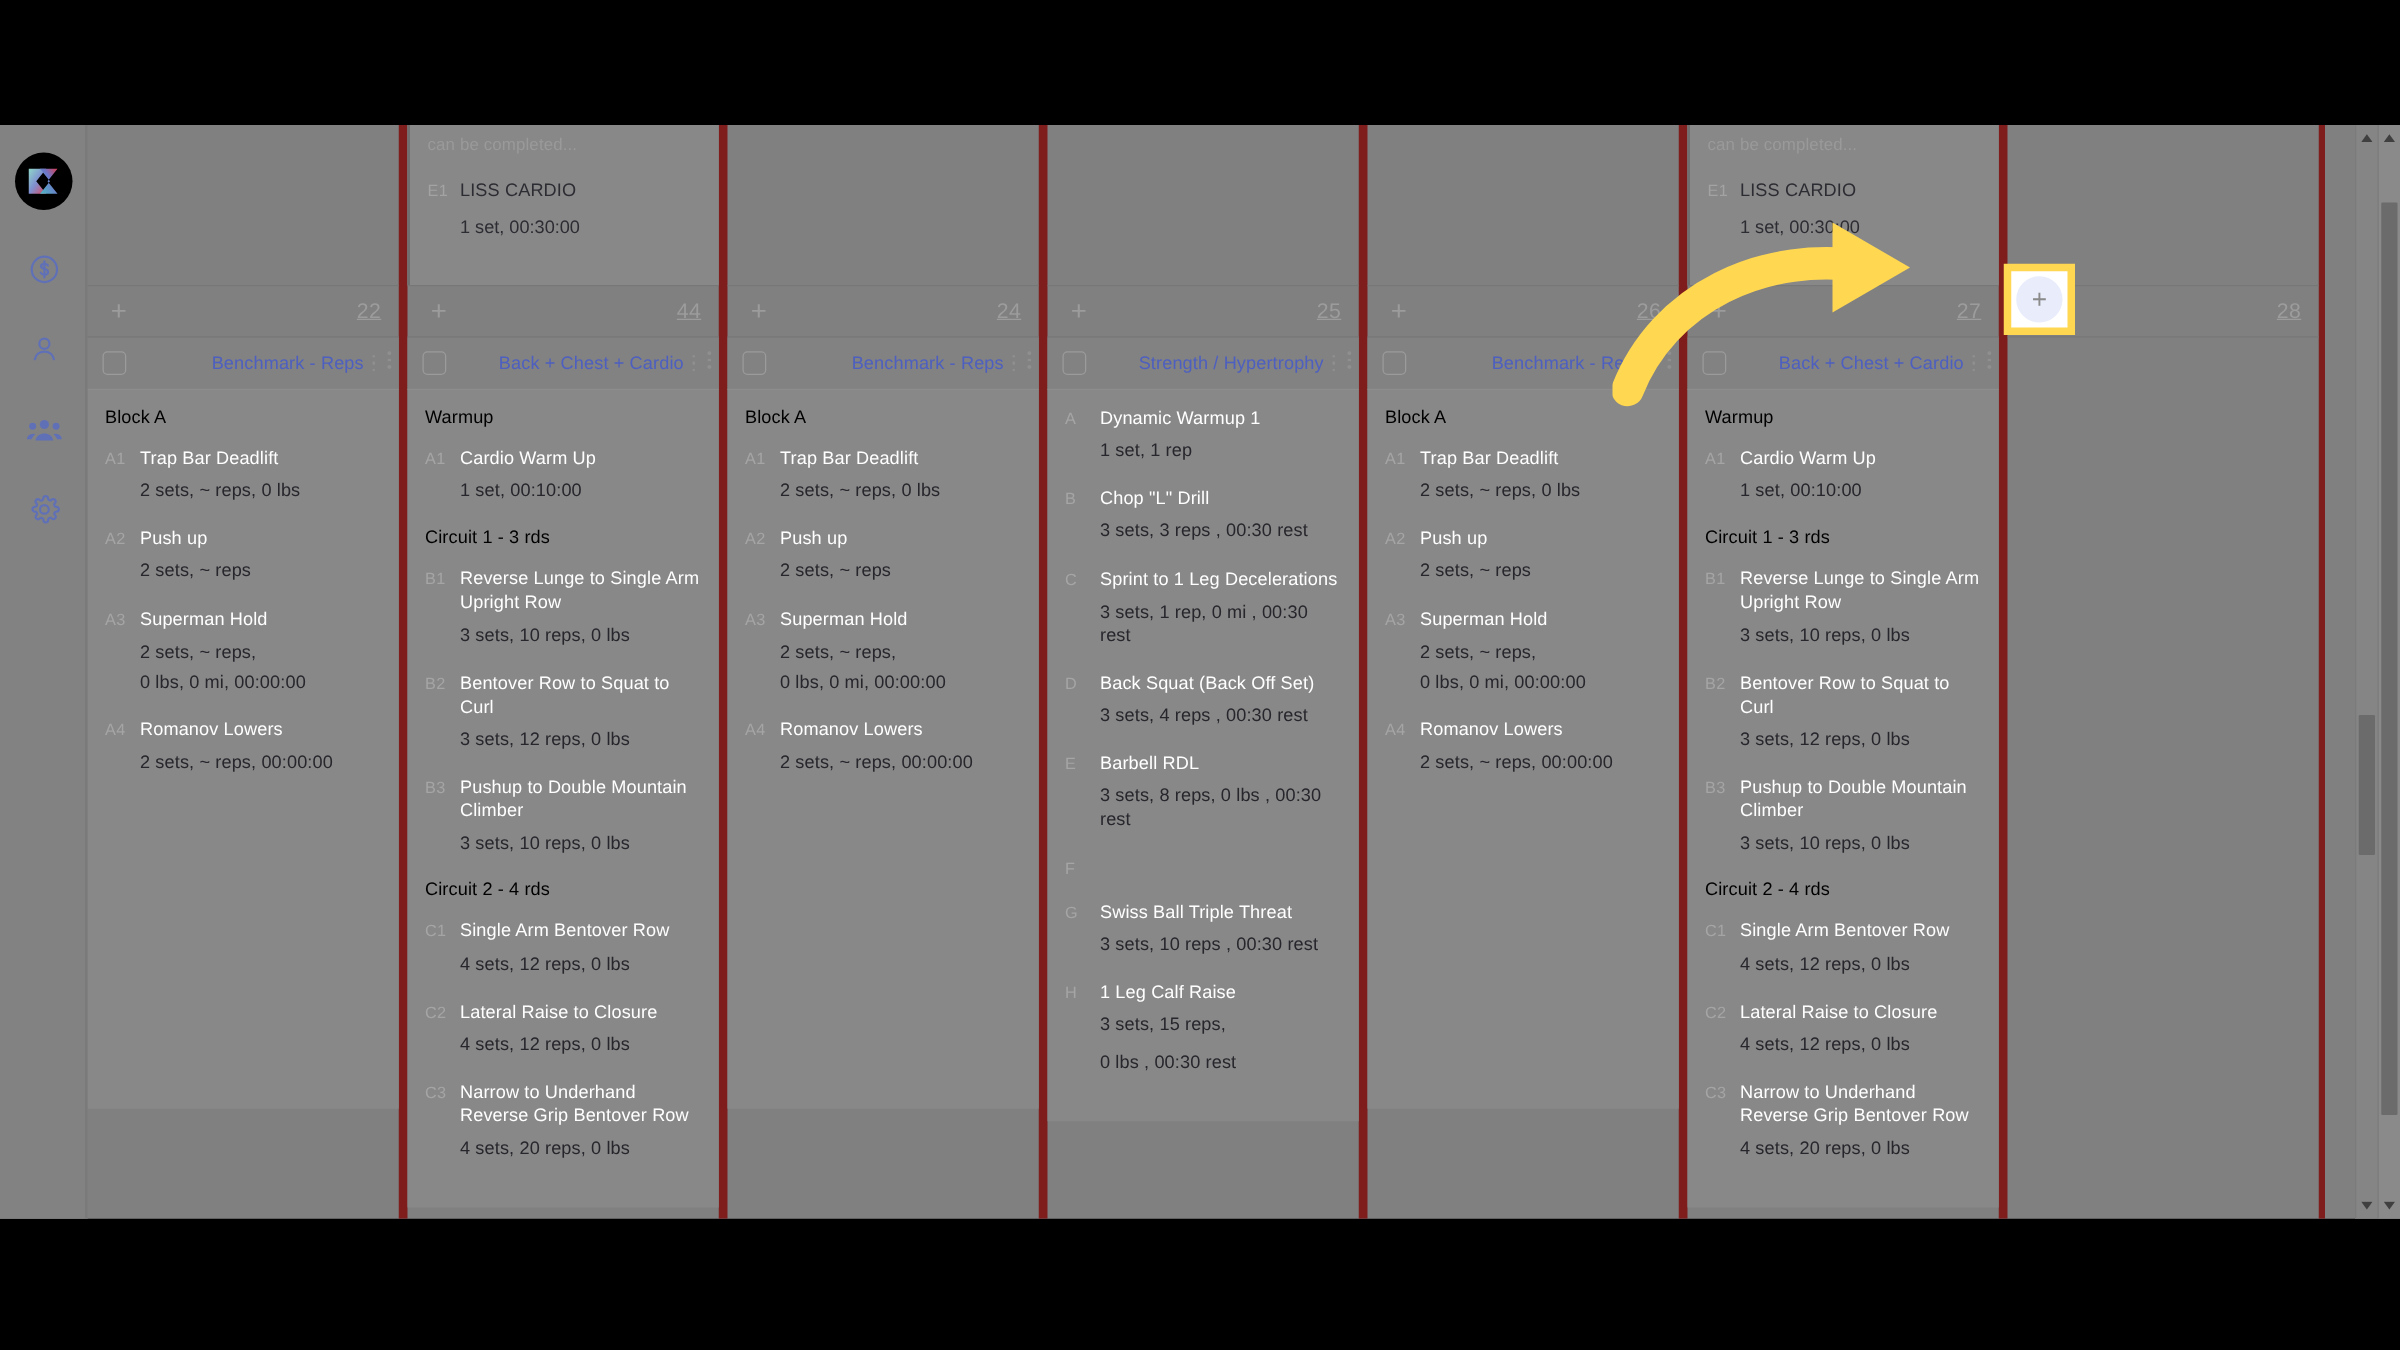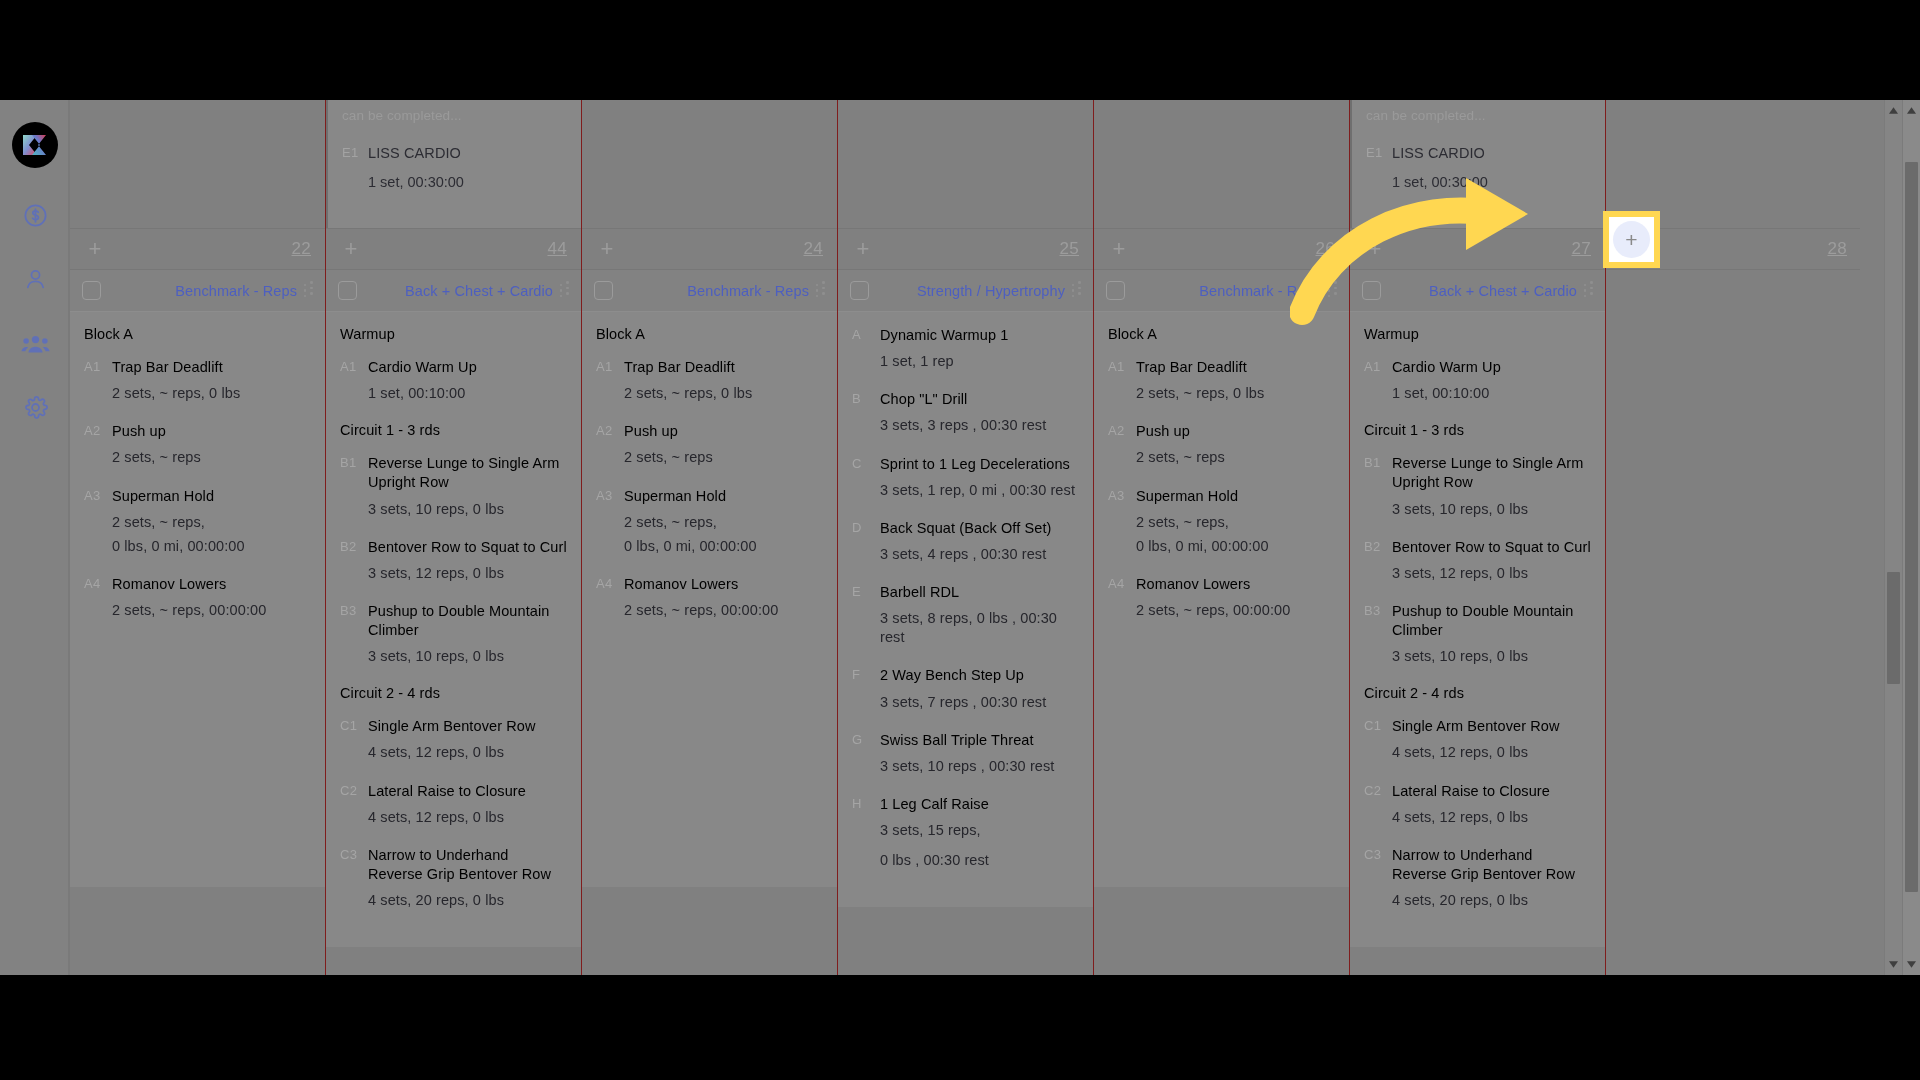--- a/index.html
+++ b/index.html
@@ -37,21 +37,21 @@
   
   .board{
     position:absolute;left:70px;top:0;right:60px;height:875px;
     overflow:hidden;
   }
   .cols{
     position:absolute;left:0;top:0;display:flex;height:875px;
   }
   .col{
     width:256px;flex:0 0 256px;position:relative;
-    border-right:1px solid #7f1d1d;
+    border-right:7px solid #7f1d1d;
     box-sizing:border-box;
   }
   
   .prevcard{
     height:128px;position:relative;box-sizing:border-box;
     padding:0 14px;
   }
   .prevcard.filled{background:#888;border-left:2px solid #6f6f6f;}
   .prev-note{
     font-size:13.5px;color:#9a9a9a;padding-top:8px;letter-spacing:.1px;
@@ -106,21 +106,21 @@
   }
   .block-label{
     font-size:14.5px;color:#000000;margin-bottom:16px;letter-spacing:.1px;
   }
   .ex{display:flex;margin-bottom:4px;}
   .ex-tag{
     width:28px;flex:0 0 28px;font-size:13px;color:#a5a5a5;
     padding-top:1px;letter-spacing:.3px;
   }
   .ex-body{flex:1;min-width:0;}
-  .ex-name{font-size:14.5px;color:#000000;line-height:1.32;letter-spacing:.1px;}
+  .ex-name{font-size:14.5px;color:#ffffff;line-height:1.32;letter-spacing:.1px;}
   .ex-sub{font-size:14.5px;color:#26262c;margin-top:7px;line-height:1.32;letter-spacing:.1px;}
   .ex-wrap{margin-bottom:19px;}
   
   .sbar{
     position:absolute;top:0;width:17px;height:875px;background:#8a8a8a;
     border-left:1px solid #7b7b7b;
   }
   .sbar.outer{right:0;}
   .sbar.inner{right:18px;background:#858585;}
   .sb-arrow{
@@ -479,24 +479,20 @@
                   <div class="ex-tag">E</div>
                   <div class="ex-body">
                     <div class="ex-name">Barbell RDL</div>
                     <div class="ex-sub">3 sets, 8 reps, 0 lbs , 00:30 rest</div>
                   </div>
                 </div>
               </div>
               <div class="ex-wrap">
                 <div class="ex">
                   <div class="ex-tag">F</div>
-                  <div class="ex-body">
-                    <div class="ex-name">2 Way Bench Step Up</div>
-                    <div class="ex-sub">3 sets, 7 reps , 00:30 rest</div>
-                  </div>
                 </div>
               </div>
               <div class="ex-wrap">
                 <div class="ex">
                   <div class="ex-tag">G</div>
                   <div class="ex-body">
                     <div class="ex-name">Swiss Ball Triple Threat</div>
                     <div class="ex-sub">3 sets, 10 reps , 00:30 rest</div>
                   </div>
                 </div>

